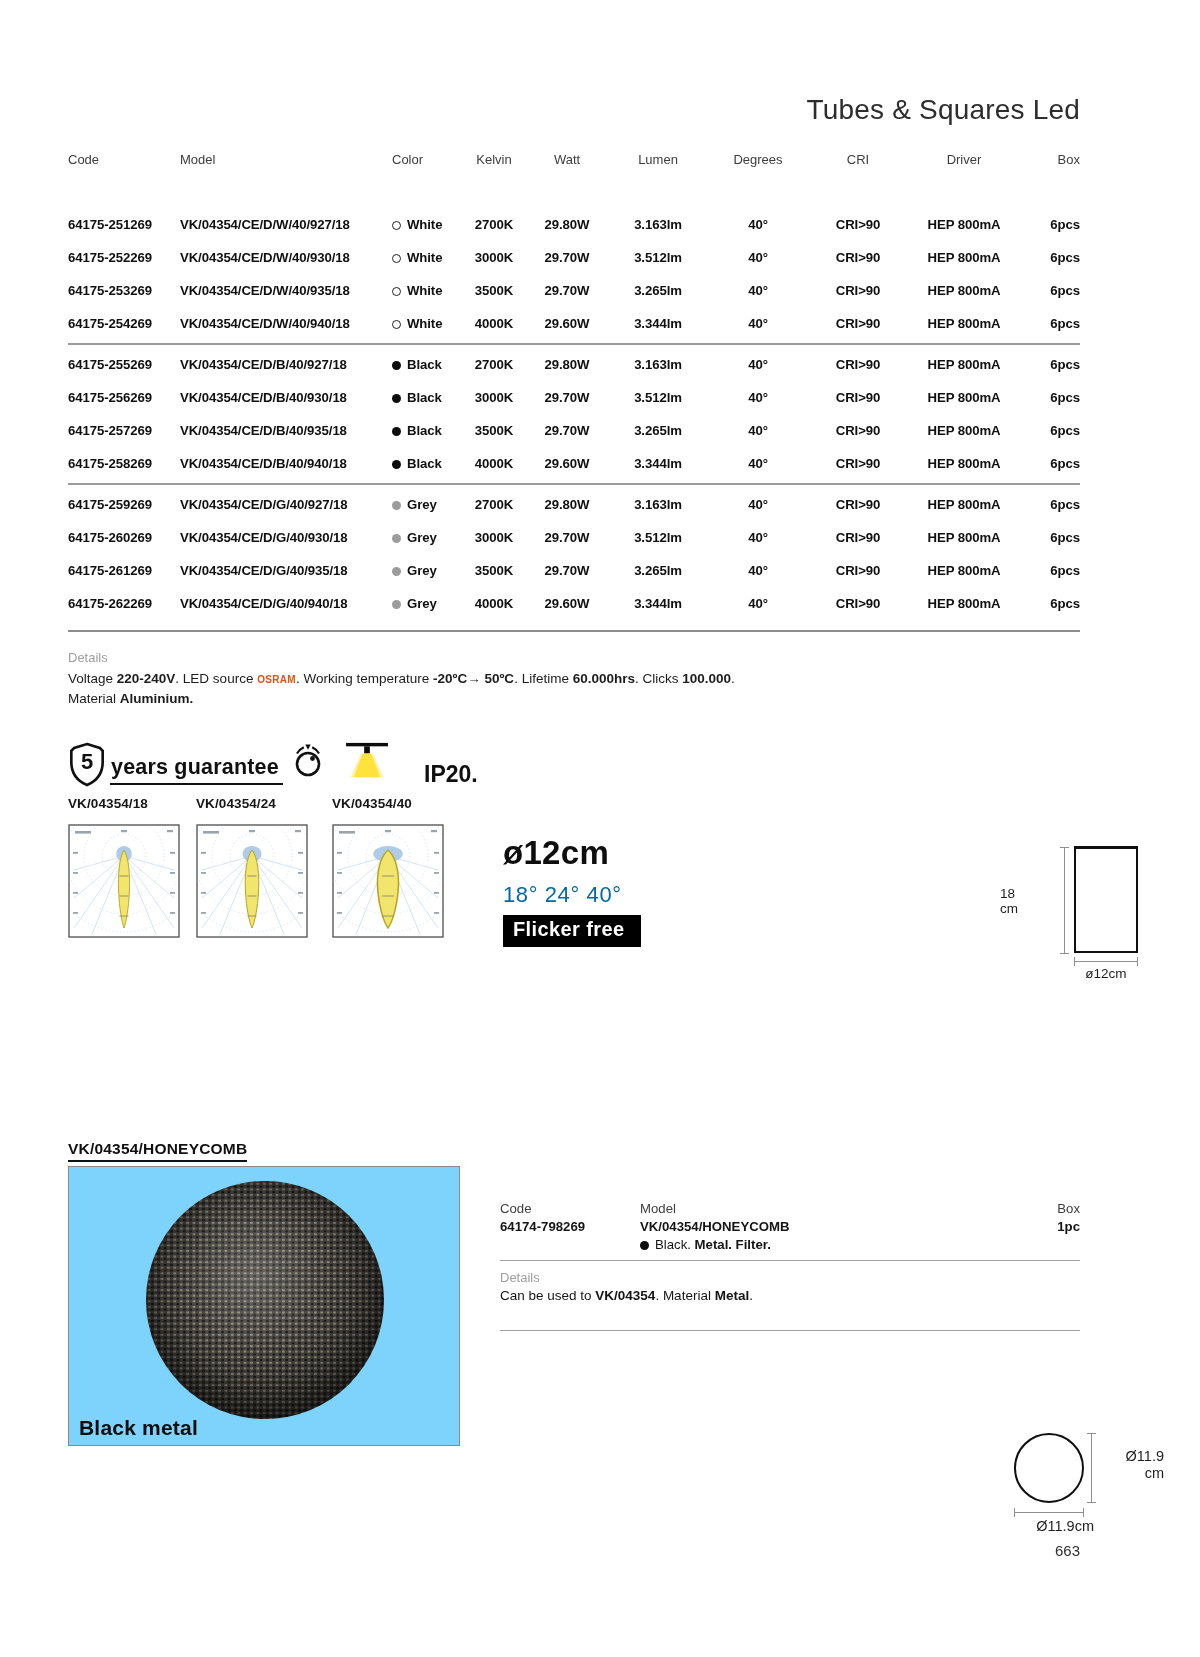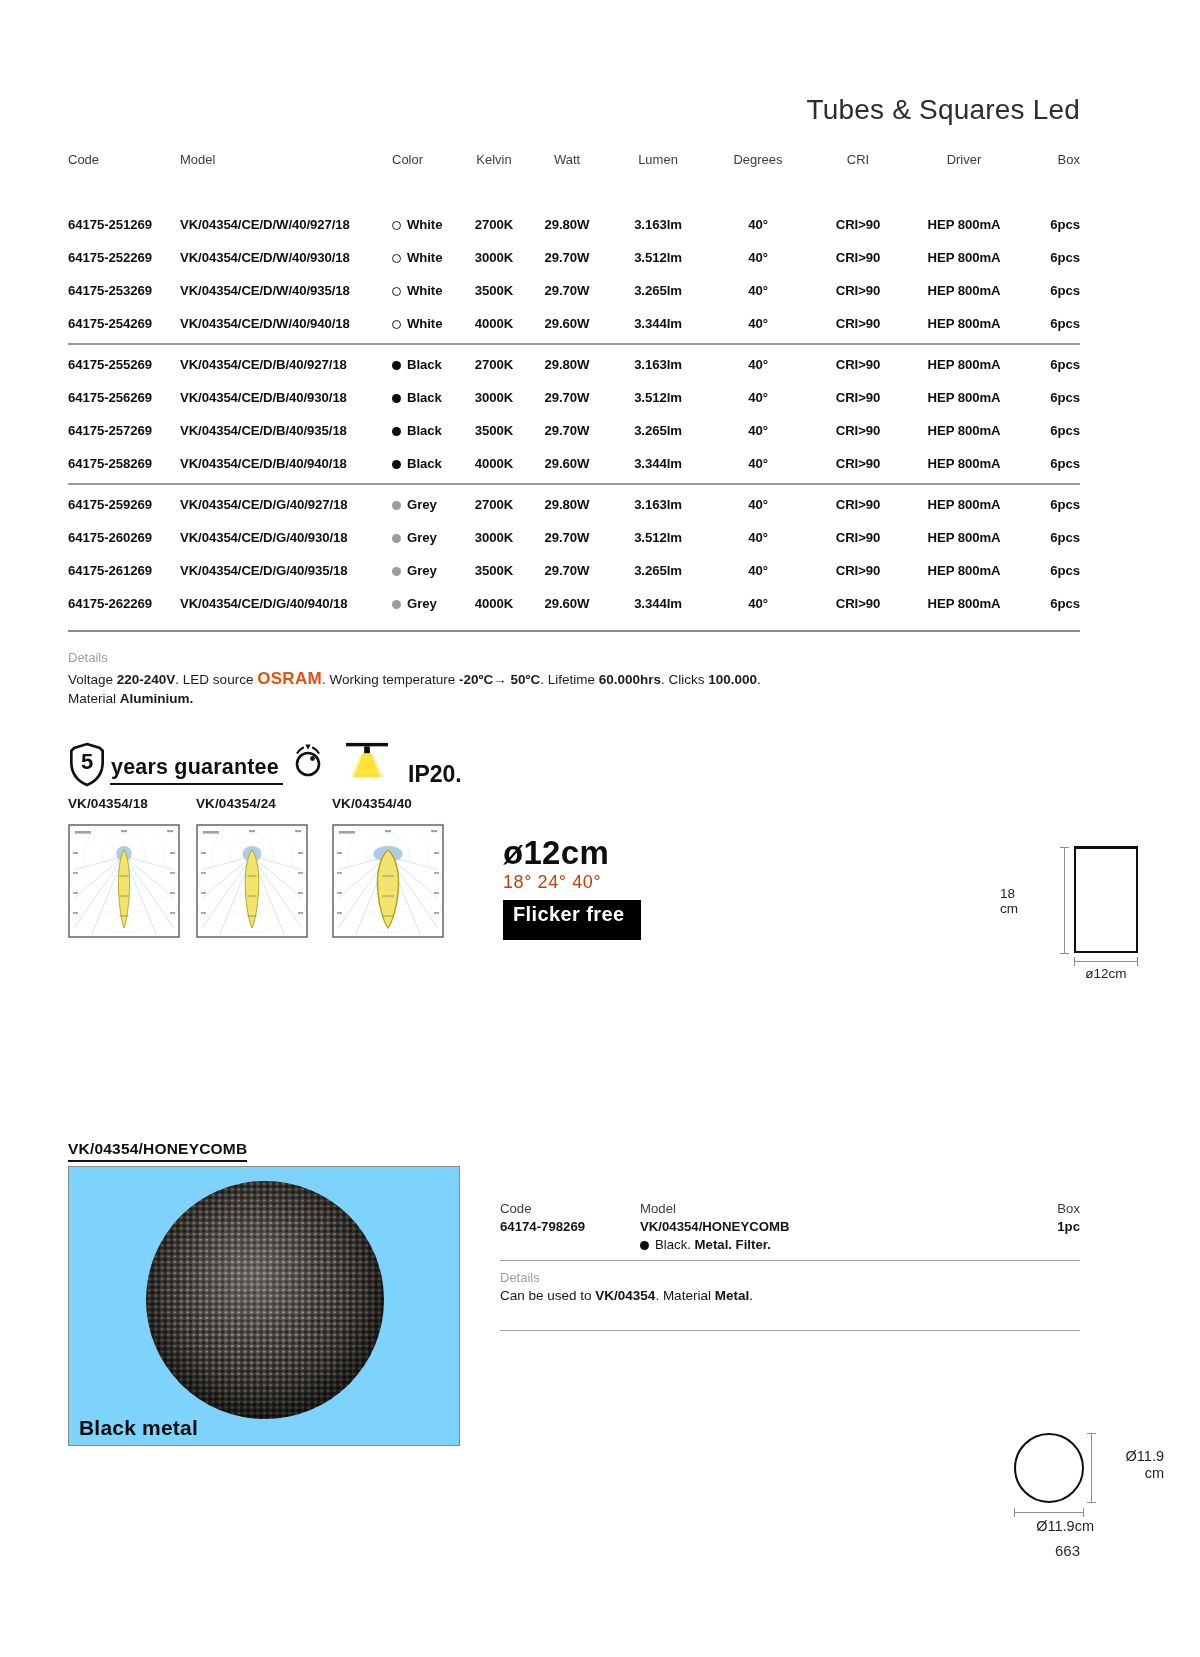--- a/index.html
+++ b/index.html
@@ -20,45 +20,45 @@
   i[data-dot="white"]{width:9px;height:9px;border:1.7px solid #222;background:#fff}
   i[data-dot="black"]{background:#0d0d0d}
   i[data-dot="grey"]{background:#9c9c9c}
   .group-div{border-top:2px solid #9b9b9b;margin:3px 0}
   .table-end{position:absolute;left:68px;top:630px;width:1012px;border-top:2.4px solid #8d8d8d}
 
   
   .details{position:absolute;left:68px;top:648px;width:1012px;font-size:13.5px;line-height:19px;color:#1c1c1c}
   .sec-label{font-size:13px;color:#9e9e9e;margin-bottom:2px}
   .b{font-weight:700}
-  .osram{color:#e5510f;font-weight:700;font-size:17px;letter-spacing:.3px}
+  .osram{color:#e5510f;font-weight:700;font-size:10px;letter-spacing:.3px}
 
   
   .badges{position:absolute;left:68px;top:740px;width:520px;height:58px}
   .shield{position:absolute;left:0;top:0;width:38px;height:49px}
   .shield svg{position:absolute;left:0;top:0;width:100%;height:100%}
   .shield-num{position:absolute;left:0;top:9px;width:100%;text-align:center;font-size:22px;font-weight:700;color:#101010}
   .guarantee{position:absolute;left:42px;top:15px;font-size:21.5px;font-weight:700;color:#101010;
              border-bottom:2.6px solid #111;padding:0 4px 3px 1px;letter-spacing:.2px}
   .dim-icon{position:absolute;left:222px;top:3px;width:36px;height:36px}
   .lamp-icon{position:absolute;left:276px;top:1px;width:46px;height:40px}
-  .ip{position:absolute;left:340px;top:21px;font-size:23px;font-weight:700;color:#101010}
+  .ip{position:absolute;left:356px;top:21px;font-size:23px;font-weight:700;color:#101010}
 
   
   .diagrams{position:absolute;left:68px;top:796px;width:460px;height:140px}
   .pd-wrap{position:absolute;top:0;width:112px}
   .pd-label{font-size:13.5px;font-weight:700;margin-bottom:13px;letter-spacing:.1px;color:#161616}
   .pd{width:112px;height:114px;display:block}
 
   
   .midspecs{position:absolute;left:503px;top:834px}
   .diam{font-size:33px;font-weight:700;letter-spacing:.3px;color:#0e0e0e}
-  .angles{font-size:18px;margin-top:0;letter-spacing:.6px;color:#c2410c}
+  .angles{font-size:22px;margin-top:10px;letter-spacing:.6px;color:#0369a1}
   .flicker{display:inline-block;margin-top:7px;background:#000;color:#fff;font-size:20px;font-weight:700;
-           padding:3px 16px 14px 10px;letter-spacing:.4px}
+           padding:3px 16px 6px 10px;letter-spacing:.4px}
 
   
   .dim-top{position:absolute;left:1000px;top:845px;width:170px;height:160px}
   .vdim{position:absolute;width:1.4px;background:#8f8f8f}
   .vdim:before,.vdim:after{content:"";position:absolute;left:-3.6px;width:8.6px;height:1.4px;background:#8f8f8f}
   .vdim:before{top:0}.vdim:after{bottom:0}
   .hdim{position:absolute;height:1.4px;background:#8f8f8f}
   .hdim:before,.hdim:after{content:"";position:absolute;top:-3.6px;width:1.4px;height:8.6px;background:#8f8f8f}
   .hdim:before{left:0}.hdim:after{right:0}
   .dt-label{position:absolute;left:0;top:41px;width:56px;text-align:left;font-size:13.5px;line-height:15px;color:#1f1f1f}

